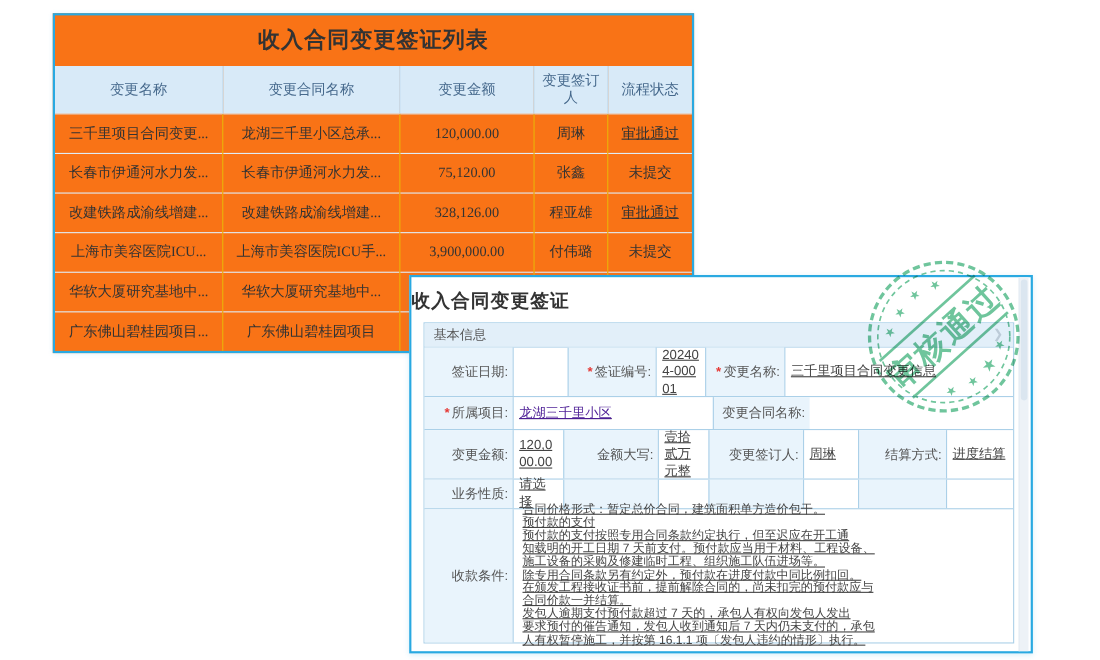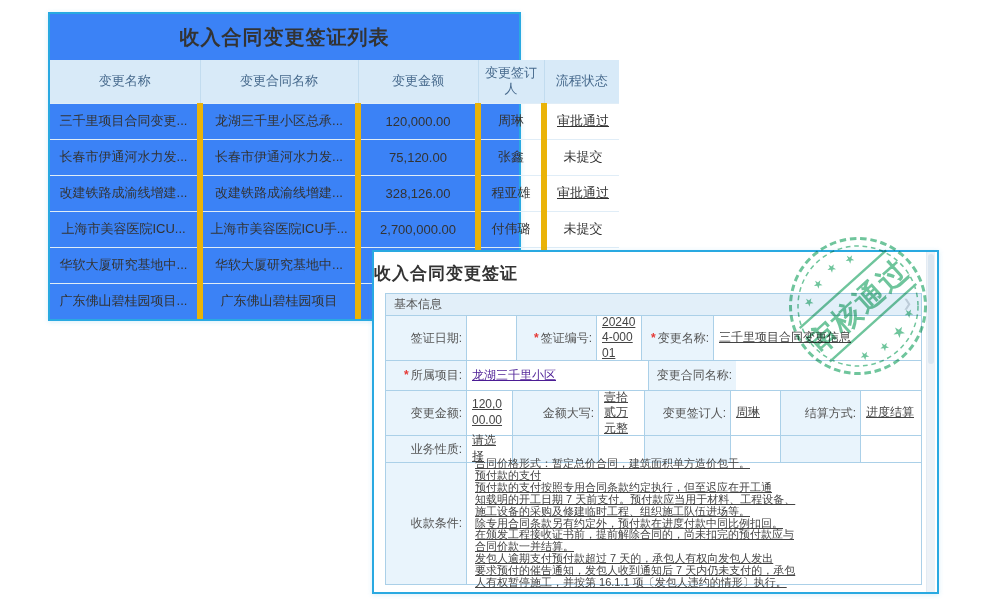--- a/index.html
+++ b/index.html
@@ -2,29 +2,29 @@
 <html><head>
 <meta charset="utf-8">
 <style>
   * { margin:0; padding:0; box-sizing:border-box; }
   html,body { width:1000px; height:600px; background:#ffffff; overflow:hidden;
     font-family:"Liberation Sans","DejaVu Sans",sans-serif; }
   .panel { position:absolute; background:#fff; border:2px solid #29a9e1;
     box-shadow:0 1px 5px rgba(41,169,225,.18); }
 
   
-  #list-panel { left:48px; top:12px; width:473px; height:309px; background:#3b82f6; }
+  #list-panel { left:48px; top:12px; width:583px; height:309px; background:#f97316;font-family:Liberation Serif, serif; }
   .list-title { height:46px; line-height:46px; text-align:center; font-size:20px;
     font-weight:bold; color:#333; letter-spacing:1px; }
   table.list { width:100%; border-collapse:collapse; table-layout:fixed; }
   table.list th { background:#d8eaf8; color:#46698c; font-weight:normal; font-size:13px;
     height:43px; border-left:1px solid #c2dcef; text-align:center; line-height:1.25; padding:0 4px; }
   table.list th:first-child { border-left:none; }
   table.list td { height:36px; font-size:13px; color:#333; text-align:center;
-    border-top:1px solid #e0edf7; border-left:6px solid #eab308; white-space:nowrap;
+    border-top:1px solid #e0edf7; border-left:1px solid #eab308; white-space:nowrap;
     overflow:hidden; padding:0 4px; }
   table.list td:first-child { border-left:none; }
   td.c-link { color:#3e9be9; text-align:left; padding-left:9px; cursor:pointer; }
   td.c-amount { text-align:right; padding-right:22px; }
   td.c-signer { color:#3e9be9; cursor:pointer; }
   .st-approved { color:#3fae71; text-decoration:underline; cursor:pointer; }
   .st-pending { color:#3c4ddb; }
 
   
   #detail-panel { left:372px; top:250px; width:567px; height:344px; z-index:5; }
@@ -101,21 +101,21 @@
       <tr>
         <td class="c-link">改建铁路成渝线增建...</td>
         <td class="c-link">改建铁路成渝线增建...</td>
         <td class="c-amount">328,126.00</td>
         <td class="c-signer">程亚雄</td>
         <td class="st-approved">审批通过</td>
       </tr>
       <tr>
         <td class="c-link">上海市美容医院ICU...</td>
         <td class="c-link">上海市美容医院ICU手...</td>
-        <td class="c-amount">2,700,000.00</td>
+        <td class="c-amount">3,900,000.00</td>
         <td class="c-signer">付伟璐</td>
         <td class="st-pending">未提交</td>
       </tr>
       <tr>
         <td class="c-link">华软大厦研究基地中...</td>
         <td class="c-link">华软大厦研究基地中...</td>
         <td class="c-amount"></td>
         <td class="c-signer"></td>
         <td></td>
       </tr>

